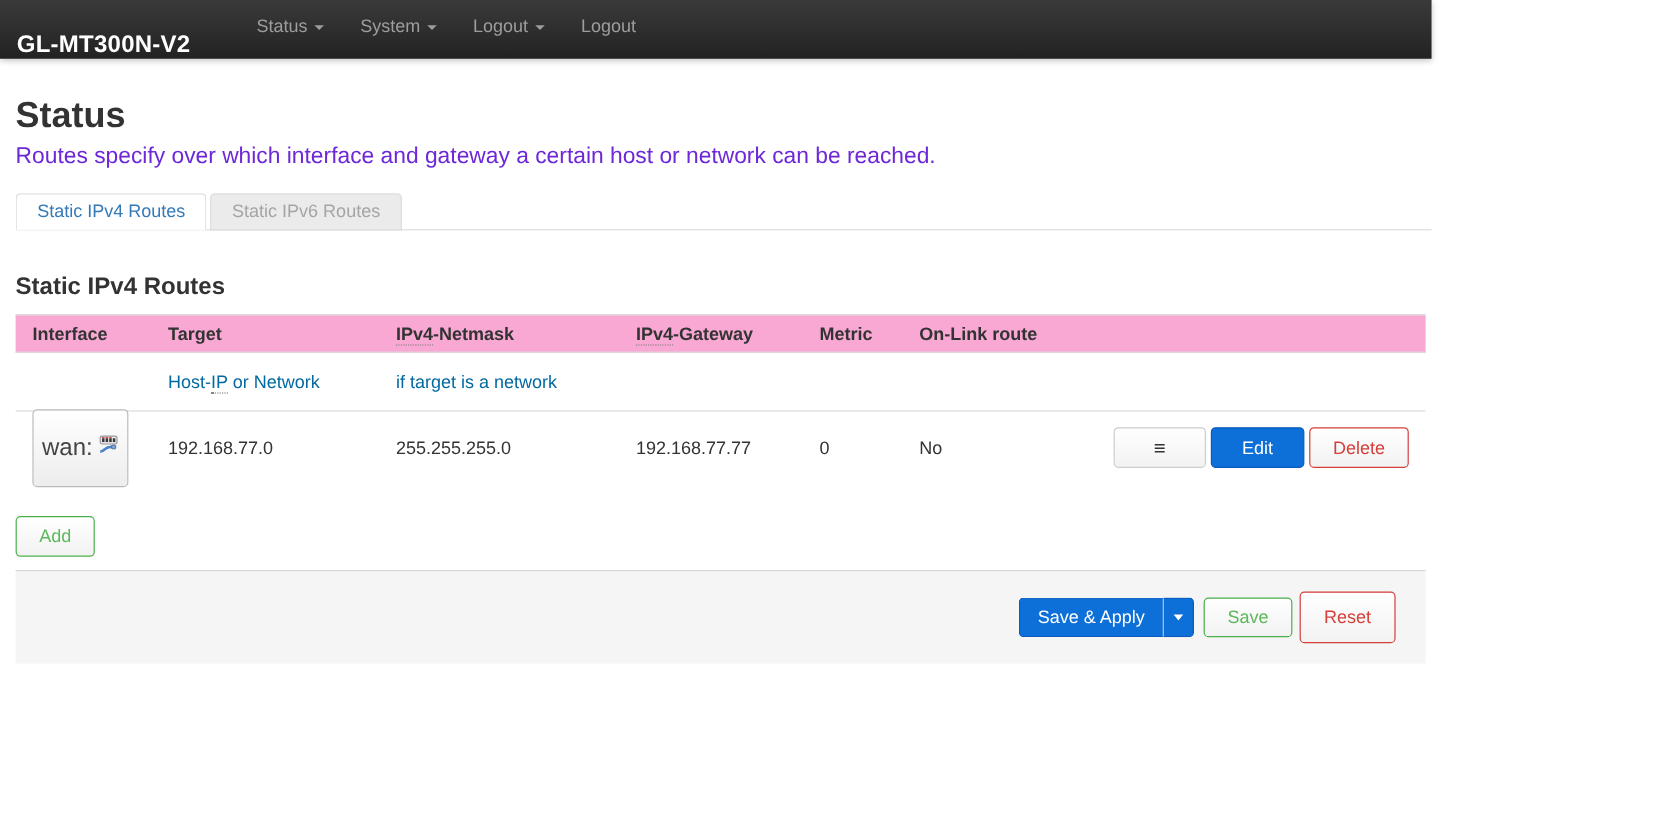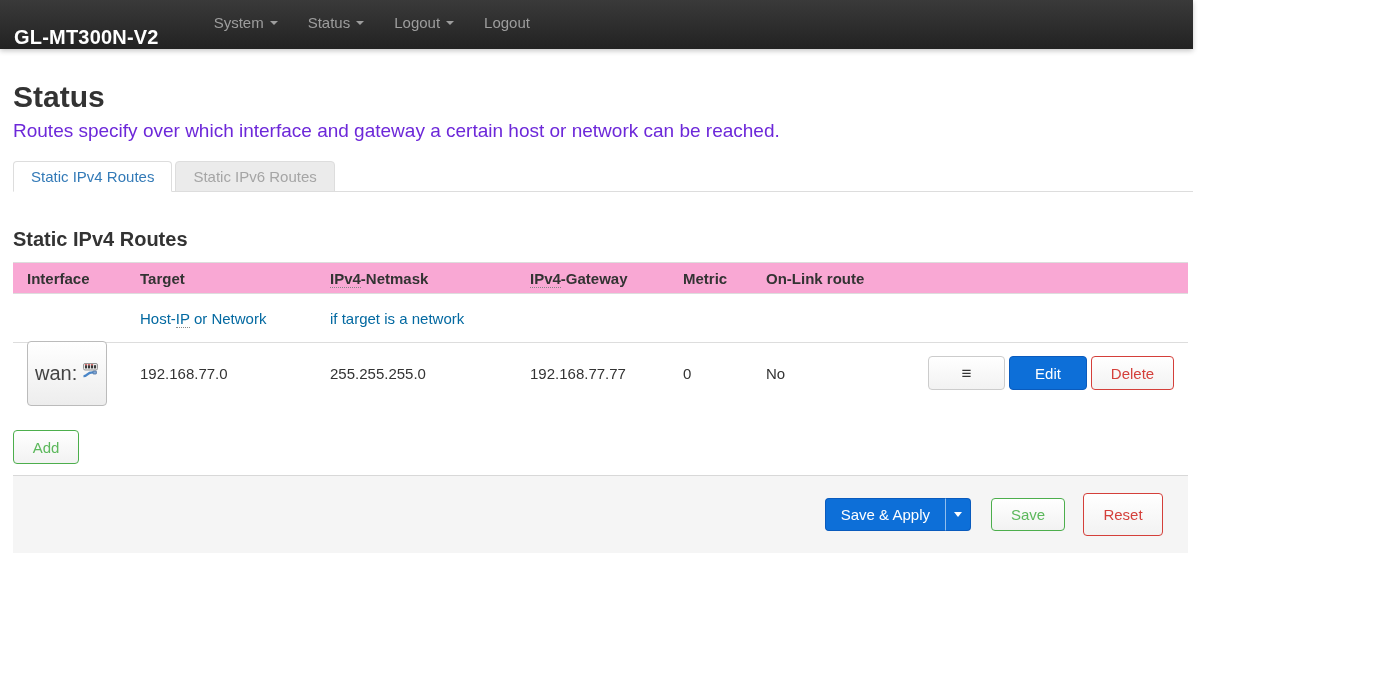--- a/index.html
+++ b/index.html
@@ -144,21 +144,21 @@
   .footer-bar {
     margin-top: 11px;
     width: 1175px;
     height: 78px;
     background: #f5f5f5;
     border-top: 1px solid #d8d8d8;
     display: flex;
     align-items: center;
     justify-content: flex-end;
     padding-right: 25px;
-    gap: 18px;
+    gap: 6px;
   }
   .split-btn { display: inline-flex; margin-right: 2px; }
   .btn-save-apply {
     height: 33px;
     padding: 0 15px;
     background: #0d6fd8;
     border: 1px solid #0a5bbd;
     border-right: none;
     border-radius: 4px 0 0 4px;
     color: #fff;
@@ -187,25 +187,25 @@
 </style>
 </head>
 <body>
 
 <div class="page">
 
   <div class="navbar">
     <div class="brand">GL-MT300N-V2</div>
     <div class="nav-items">
       <div class="nav-item">
+        <span>Status</span>
+        <span class="caret"></span>
+      </div>
+      <div class="nav-item">
         <span>System</span>
-        <span class="caret"></span>
-      </div>
-      <div class="nav-item">
-        <span>Status</span>
         <span class="caret"></span>
       </div>
       <div class="nav-item">
         <span>Logout</span>
         <span class="caret"></span>
       </div>
       <div class="nav-item">
         <span>Logout</span>
       </div>
     </div>

